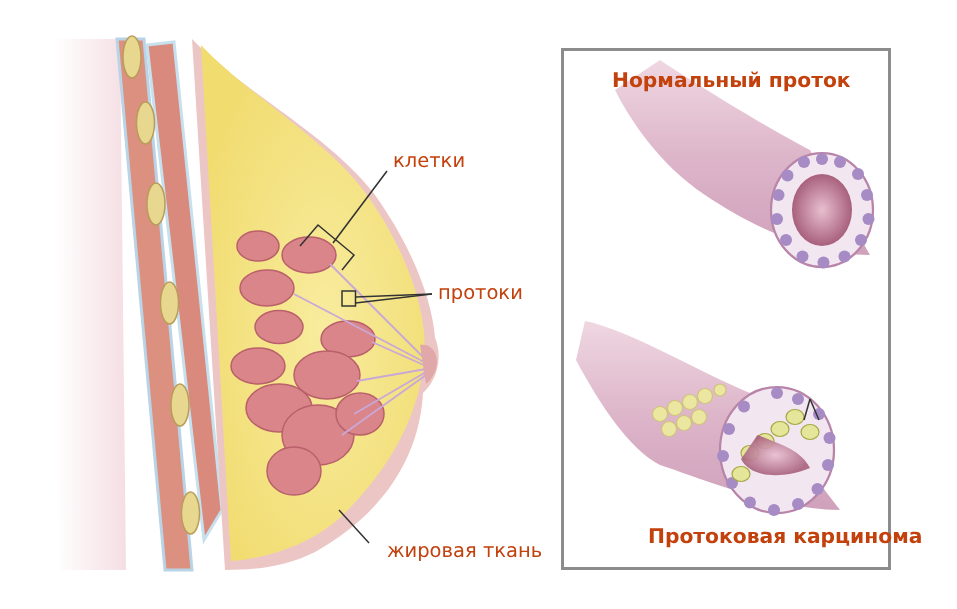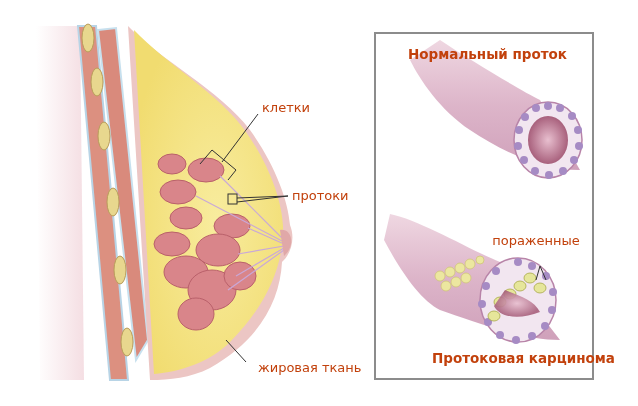--- a/index.html
+++ b/index.html
@@ -156,15 +156,14 @@
 </svg>
 
 <div class="panel"></div>
 
 <div class="label" style="left:262px; top:100px;">клетки</div>
 <div class="label" style="left:292px; top:188px;">протоки</div>
 <div class="label" style="left:258px; top:360px;">жировая ткань</div>
 
 <div class="label bold" style="left:408px; top:46px;">Нормальный проток</div>
 <div class="label center" style="left:488px; top:232px; width:96px; line-height:17px;">
-  <div>пораженные</div>
 </div>
 <div class="label bold" style="left:396px; top:350px;margin-left:36px;">Протоковая карцинома</div>
 
 </body></html>

